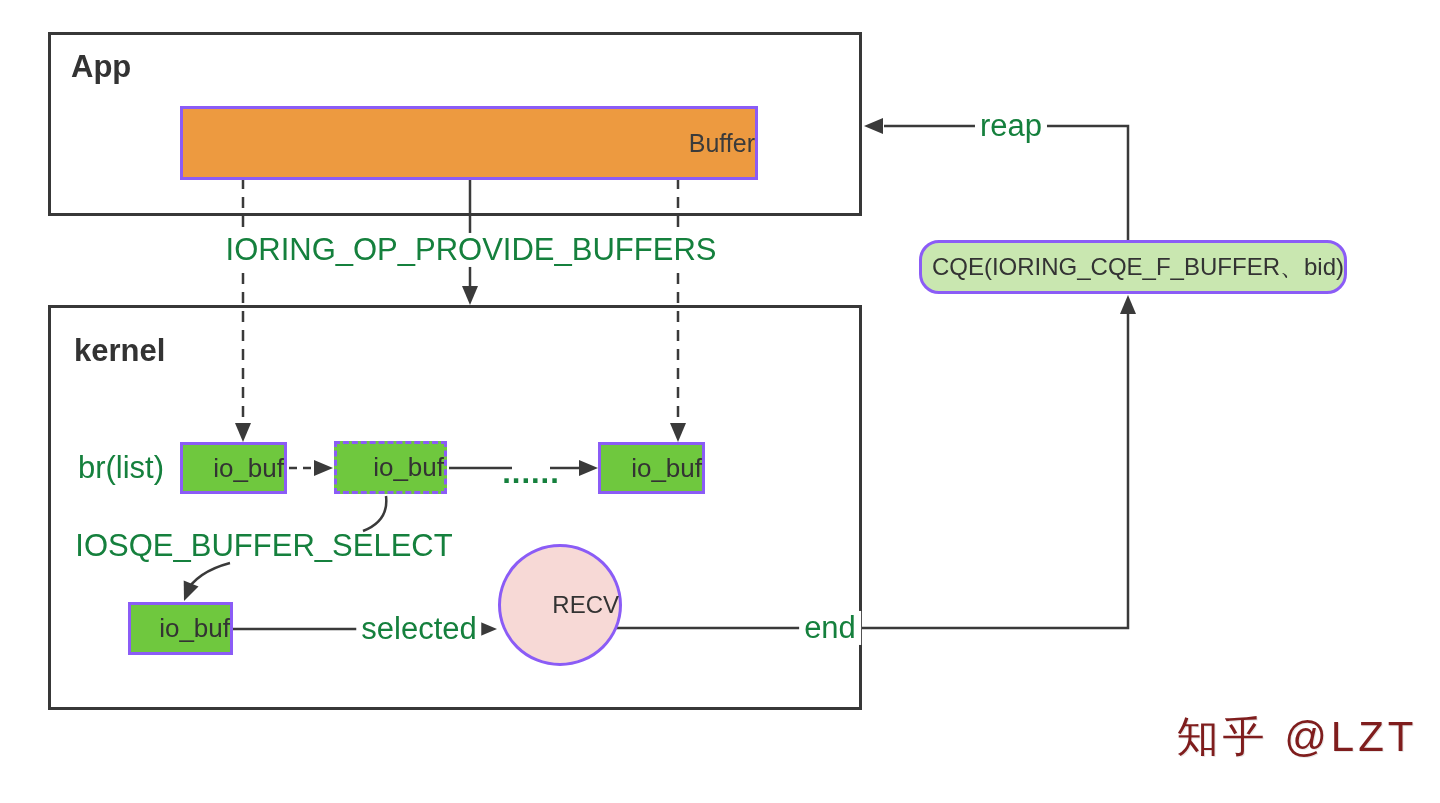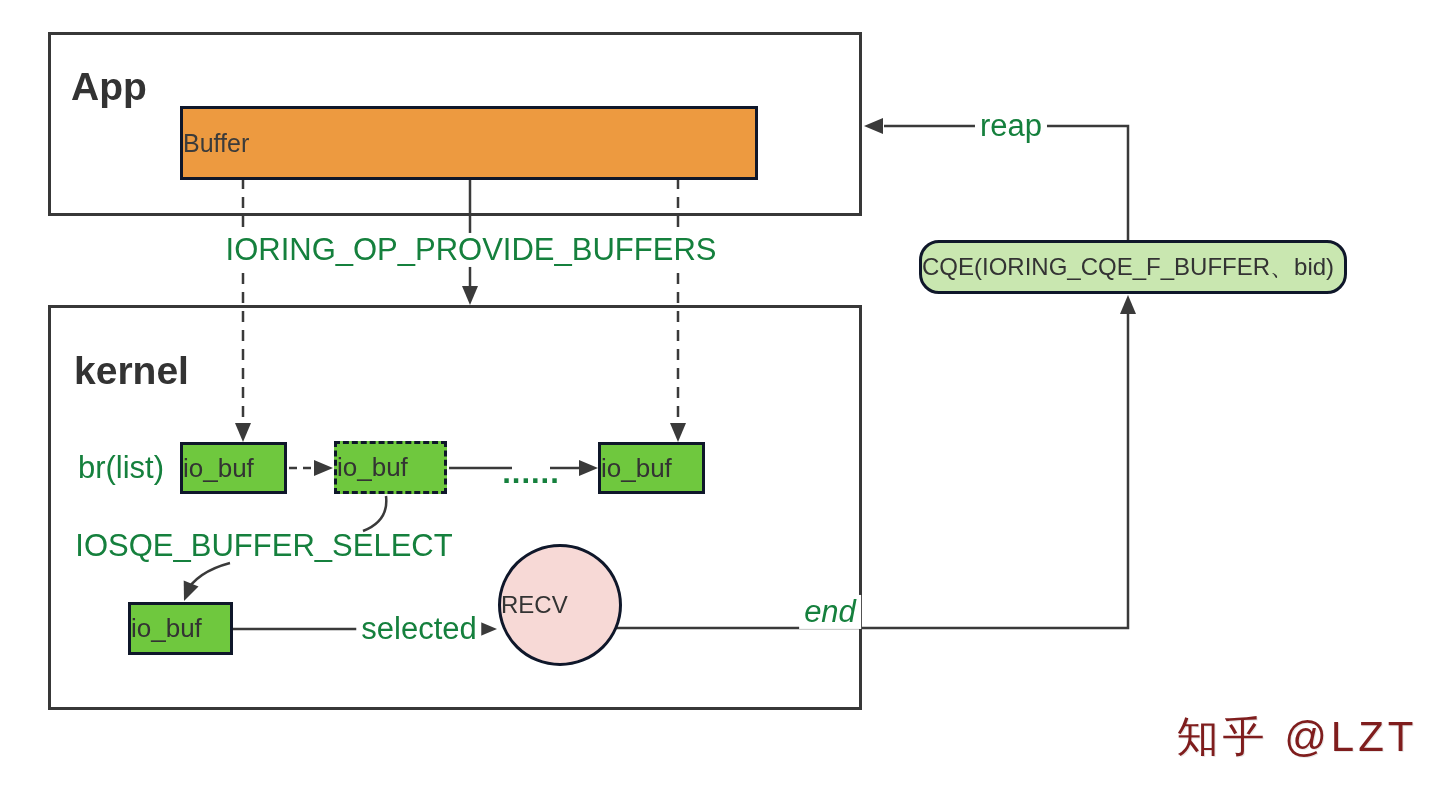--- a/index.html
+++ b/index.html
@@ -8,35 +8,35 @@
     width:1440px;height:803px;
     background:#ffffff;
     font-family:"Liberation Sans", sans-serif;
     color:#333;
     overflow:hidden;
   }
   .layer-svg{position:absolute;left:0;top:0;z-index:1;pointer-events:none;}
   .shape{position:absolute;z-index:2;box-sizing:border-box;}
   .frame{border:3px solid #383838;background:transparent;}
   .fillbox{
-    border:3px solid #0f172a;
-    display:flex;align-items:center;justify-content:flex-start;
+    border:3px solid #8b5cf6;
+    display:flex;align-items:center;justify-content:flex-end;
     font-size:25px;
   }
   .lbl{
     position:absolute;z-index:3;
     transform:translate(-50%,-50%);
     white-space:nowrap;
     font-size:31px;color:#15803d;
     line-height:1.1;
   }
   .onLine{background:#ffffff;padding:0 5px;}
   .corner-label{
     position:absolute;z-index:3;
-    font-size:39px;font-weight:600;color:#333;margin-top:16px;
+    font-size:31px;font-weight:600;color:#333;
   }
   .watermark{
     position:absolute;z-index:3;
     transform:translate(-50%,-50%);
     font-size:42px;color:#7f1d1d;
     letter-spacing:4px;
     text-shadow:1px 1px 0 #e9e9e9;
     white-space:nowrap;
   }
 </style>
@@ -110,21 +110,21 @@
   <div class="shape fillbox" style="left:128px;top:602px;width:105px;height:53px;background:#6FC83E;font-size:26px;">
     <span>io_buf</span>
   </div>
 
   <div class="lbl onLine" style="left:381px;top:629px;margin-left:38px;">selected</div>
 
   <div class="shape fillbox" style="left:498px;top:544px;width:124px;height:122px;background:#F7D9D6;border-radius:50%;font-size:24px;">
     <span>RECV</span>
   </div>
 
-  <div class="lbl onLine" style="left:830px;top:612px;font-style:italic;">end</div>
+  <div class="lbl onLine" style="left:830px;top:628px;">end</div>
 
   <div class="shape fillbox" style="left:919px;top:240px;width:428px;height:54px;background:#C9E7B0;font-size:24px;border-radius:20px;">
     <span>CQE(IORING_CQE_F_BUFFER、bid)</span>
   </div>
 
   <div class="lbl onLine" style="left:1011px;top:126px;">reap</div>
 
   <div class="watermark" style="left:1297px;top:737px;">知乎 @LZT</div>
 
 </div>

